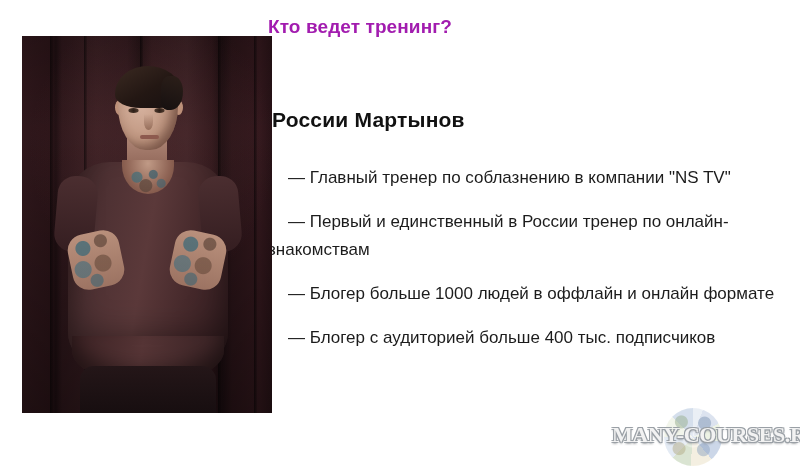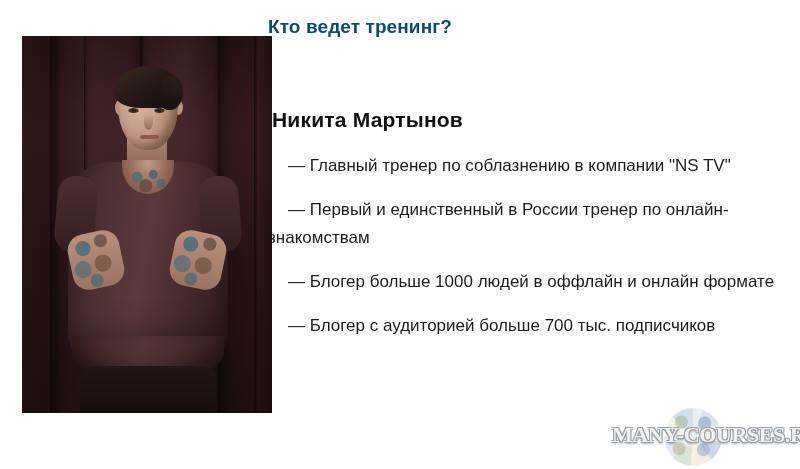--- a/index.html
+++ b/index.html
@@ -222,36 +222,36 @@
     width: 532px;
     height: 469px;
     z-index: 1;
   }
   .heading {
     position: absolute;
     left: 6px;
     top: 16px;
     font-size: 19px;
     font-weight: bold;
-    color: #0c4a6e;
+    color: #a21caf;
     letter-spacing: 0.1px;
   }
   .person-name {
     position: absolute;
     left: 10px;
     top: 108px;
     font-size: 21px;
     font-weight: bold;
     color: #111111;
     letter-spacing: 0.2px;
   }
   .bullets {
     position: absolute;
     left: 6px;
-    top: 152px;
+    top: 164px;
     width: 528px;
   }
   .bullet {
     font-size: 17px;
     line-height: 28px;
     color: #1c1c1c;
     text-indent: 20px;
     margin-bottom: 16px;
   }
 
@@ -350,27 +350,27 @@
       <div class="forearm r"></div>
       <div class="shirt-hem"></div>
       <div class="pants"></div>
     </div>
   </div>
 
   <div class="content">
 
     <div class="heading">Кто ведет тренинг?</div>
 
-    <div class="person-name">Никита Мартынов</div>
+    <div class="person-name">России Мартынов</div>
 
     <div class="bullets">
       <div class="bullet">— Главный тренер по соблазнению в компании "NS TV"</div>
       <div class="bullet">— Первый и единственный в России тренер по онлайн-знакомствам</div>
       <div class="bullet">— Блогер больше 1000 людей в оффлайн и онлайн формате</div>
-      <div class="bullet">— Блогер с аудиторией больше 700 тыс. подписчиков</div>
+      <div class="bullet">— Блогер с аудиторией больше 400 тыс. подписчиков</div>
     </div>
 
   </div>
 
   <div class="watermark">
     <div class="wm-globe"></div>
     <div class="wm-text">MANY-COURSES.RU</div>
   </div>
 
 </div>

